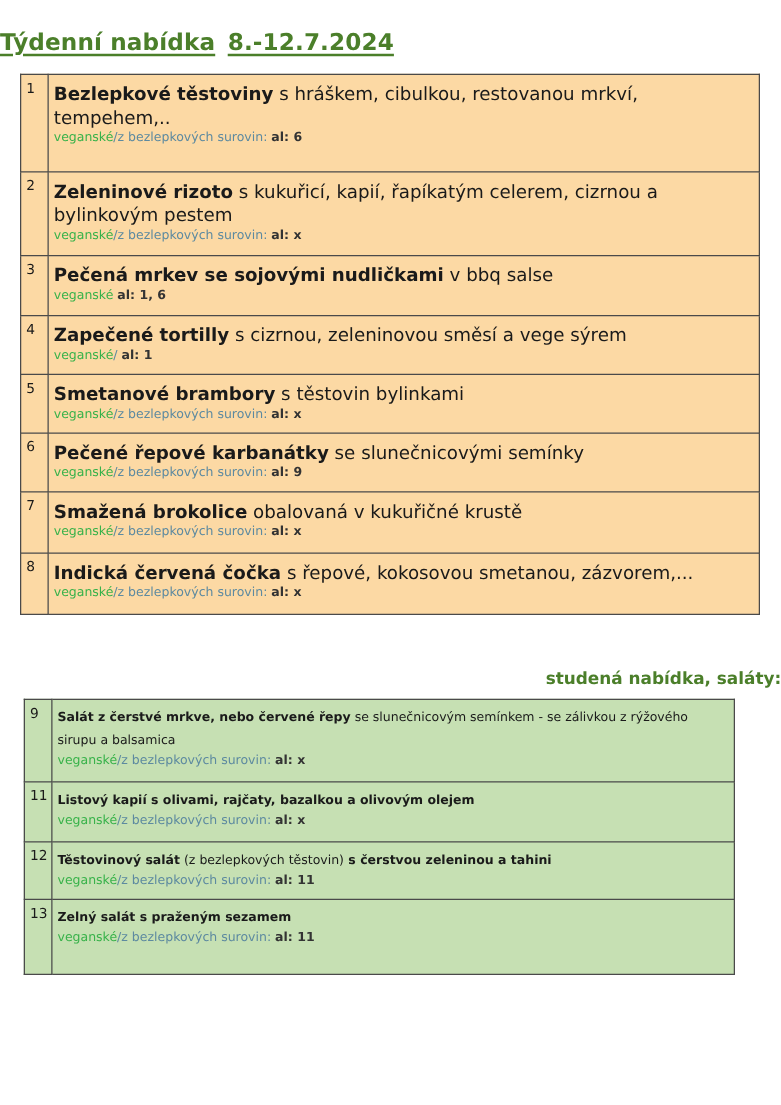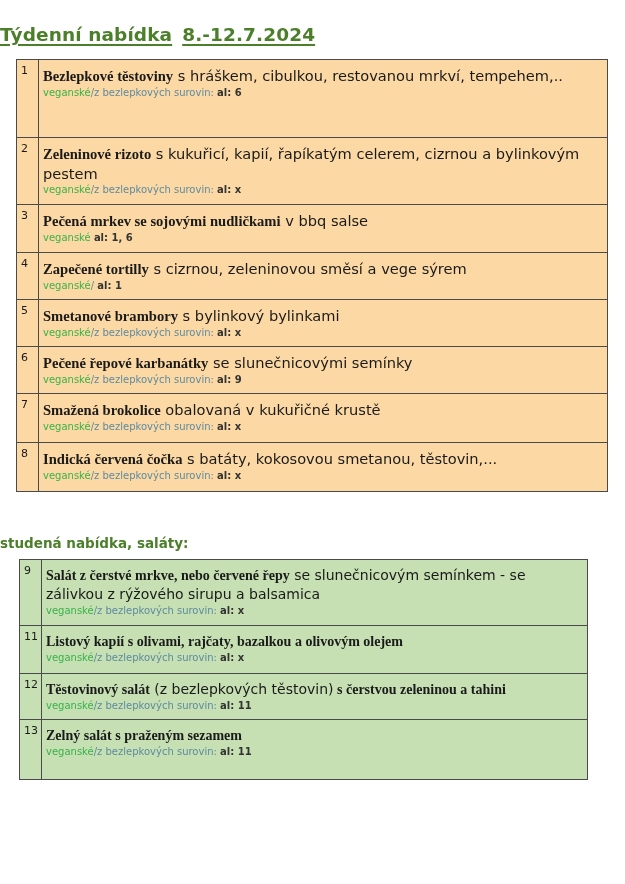--- a/index.html
+++ b/index.html
@@ -22,30 +22,30 @@
     table.menu td {
       border: 1px solid #4a4a4a; vertical-align: top; padding: 0;
     }
     table.hot { left: 16px; top: 59px; width: 592px; background: #fcd9a4; }
     table.cold { left: 19px; top: 559px; width: 569px; background: #c6e0b3; }
 
     td.num { width: 17px; font-size: 11px; padding: 4px 0 0 4px !important; color: #1a1a1a; }
     td.body { padding: 6px 6px 4px 4px !important; }
 
     .dish { font-size: 14.6px; line-height: 19px; }
-    .dish b { font-weight: bold; font-family: Liberation Serif, serif; }
-    .cold .dish { font-size: 14px; line-height: 18px; }
+    .dish b { font-weight: bold; }
+    .cold .dish { font-size: 10px; line-height: 18px; }
     .note { font-size: 10px; line-height: 11px; margin-top: 1px; color: #5d8aa0; }
     .note .veg { color: #38b24a; }
     .note .al { color: #333333; font-weight: bold; }
     .note .alv { color: #333333; }
 
     .subtitle {
       position: absolute; left: 0; width: 625px; top: 535px;
-      text-align: left; color: #4b7f2a; font-weight: bold; font-size: 13.5px;
+      text-align: right; color: #4b7f2a; font-weight: bold; font-size: 13.5px;
     }
   </style>
 </head>
 <body>
 
 <div class="title">
   <span>Týdenní nabídka</span><span class="dates">8.-12.7.2024</span>
 </div>
 
 <table class="menu hot">
@@ -74,42 +74,42 @@
       <tr style="height: 47px;">
         <td class="num">4</td>
         <td class="body">
           <div class="dish"><b>Zapečené tortilly</b><span> s cizrnou, zeleninovou směsí a vege sýrem</span></div>
           <div class="note"><span class="veg">veganské</span><span>/</span><span></span> <span class="al">al:</span><span class="alv al"> 1</span></div>
         </td>
       </tr>
       <tr style="height: 47px;">
         <td class="num">5</td>
         <td class="body">
-          <div class="dish"><b>Smetanové brambory</b><span> s bylinkový bylinkami</span></div>
+          <div class="dish"><b>Smetanové brambory</b><span> s těstovin bylinkami</span></div>
           <div class="note"><span class="veg">veganské</span><span>/</span><span>z bezlepkových surovin:</span> <span class="al">al:</span><span class="alv al"> x</span></div>
         </td>
       </tr>
       <tr style="height: 47px;">
         <td class="num">6</td>
         <td class="body">
           <div class="dish"><b>Pečené řepové karbanátky</b><span> se slunečnicovými semínky</span></div>
           <div class="note"><span class="veg">veganské</span><span>/</span><span>z bezlepkových surovin:</span> <span class="al">al:</span><span class="alv al"> 9</span></div>
         </td>
       </tr>
       <tr style="height: 49px;">
         <td class="num">7</td>
         <td class="body">
           <div class="dish"><b>Smažená brokolice</b><span> obalovaná v kukuřičné krustě</span></div>
           <div class="note"><span class="veg">veganské</span><span>/</span><span>z bezlepkových surovin:</span> <span class="al">al:</span><span class="alv al"> x</span></div>
         </td>
       </tr>
       <tr style="height: 49px;">
         <td class="num">8</td>
         <td class="body">
-          <div class="dish"><b>Indická červená čočka</b><span> s batáty, kokosovou smetanou, těstovin,...</span></div>
+          <div class="dish"><b>Indická červená čočka</b><span> s řepové, kokosovou smetanou, zázvorem,...</span></div>
           <div class="note"><span class="veg">veganské</span><span>/</span><span>z bezlepkových surovin:</span> <span class="al">al:</span><span class="alv al">  x</span></div>
         </td>
       </tr>
     </tbody>
 </table>
 
 <div class="subtitle">studená nabídka, saláty:</div>
 
 <table class="menu cold">
   <tbody id="cold-body">

